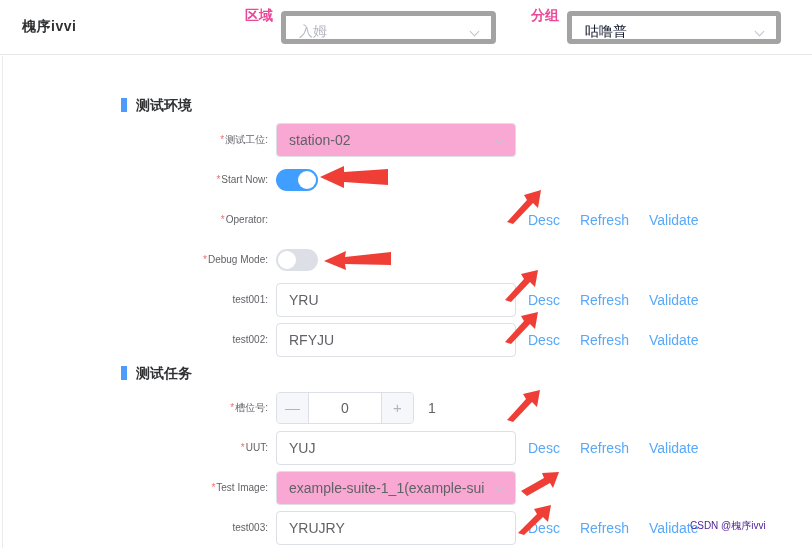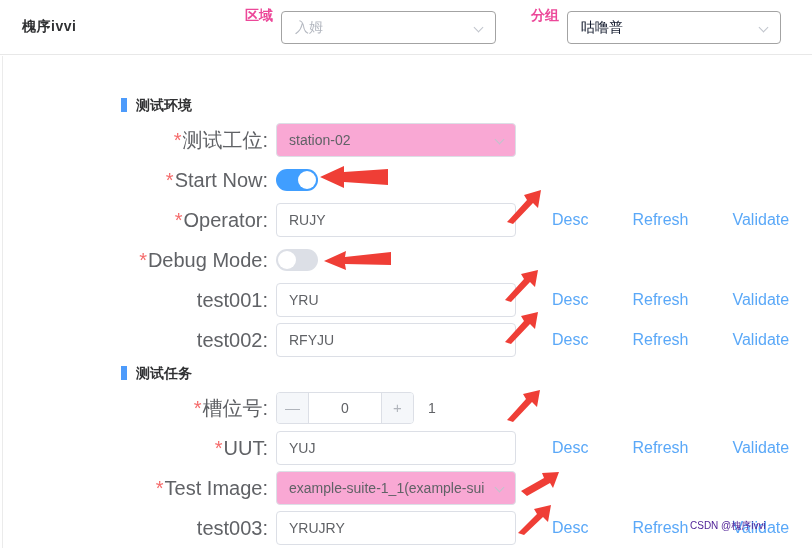--- a/index.html
+++ b/index.html
@@ -39,21 +39,21 @@
   .hdr-label {
     position: absolute;
     top: 7px;
     font-size: 14px;
     font-weight: bold;
     color: #ec4899;
   }
   .select-box {
     box-sizing: border-box;
     height: 33px;
-    border: 1px solid #a3a3a3;
+    border: 5px solid #a3a3a3;
     border-radius: 4px;
     background: #ffffff;
     position: relative;
   }
   .select-box .val {
     position: absolute;
     left: 13px; top: 0;
     line-height: 31px;
     font-size: 14px;
     white-space: nowrap;
@@ -103,21 +103,21 @@
     margin-right: 9px;
   }
 
   
   .row { position: absolute; left: 0; width: 812px; height: 34px; }
   .lbl {
     position: absolute;
     right: 547px;
     top: 0;
     line-height: 34px;
-    font-size: 20px;
+    font-size: 10px;
     color: #606266;
     white-space: nowrap;
     text-align: right;
   }
   .lbl .star { color: #f56c6c; margin-right: 1px; }
 
   .ctrl { position: absolute; left: 273px; top: 0; }
 
   .input-box {
     box-sizing: border-box;
@@ -217,24 +217,23 @@
     left: 152px; top: 0;
     line-height: 34px;
     font-size: 14px;
     color: #606266;
   }
 
   
   .links { position: absolute; left: 525px; top: 0; line-height: 34px; white-space: nowrap; }
   .links a {
     color: #5aa8f8;
-    font-size: 16px;
+    font-size: 14px;
     text-decoration: none;
     margin-right: 20px;
-    margin-left: 24px;
   }
   .links a:last-child { margin-right: 0; }
 
   
   .arrow { position: absolute; }
   .arrow svg { display: block; overflow: visible; }
 
   
   .watermark {
     position: absolute;
@@ -287,25 +286,20 @@
     <div class="lbl"><span class="star">*</span><span>Start Now:</span></div>
     <div class="ctrl">
       <div class="switch on">
           <span class="knob"></span>
         </div>
     </div>
   </div>
 
   <div class="row" style="top:147px;">
     <div class="lbl"><span class="star">*</span><span>Operator:</span></div>
-    <div class="ctrl">
-      <div class="input-box">
-        <span class="ival">RUJY</span>
-      </div>
-    </div>
     <div class="links">
       <a href="#">Desc</a><a href="#">Refresh</a><a href="#">Validate</a>
     </div>
   </div>
 
   <div class="row" style="top:187px;">
     <div class="lbl"><span class="star">*</span><span>Debug Mode:</span></div>
     <div class="ctrl">
       <div class="switch">
           <span class="knob"></span>

